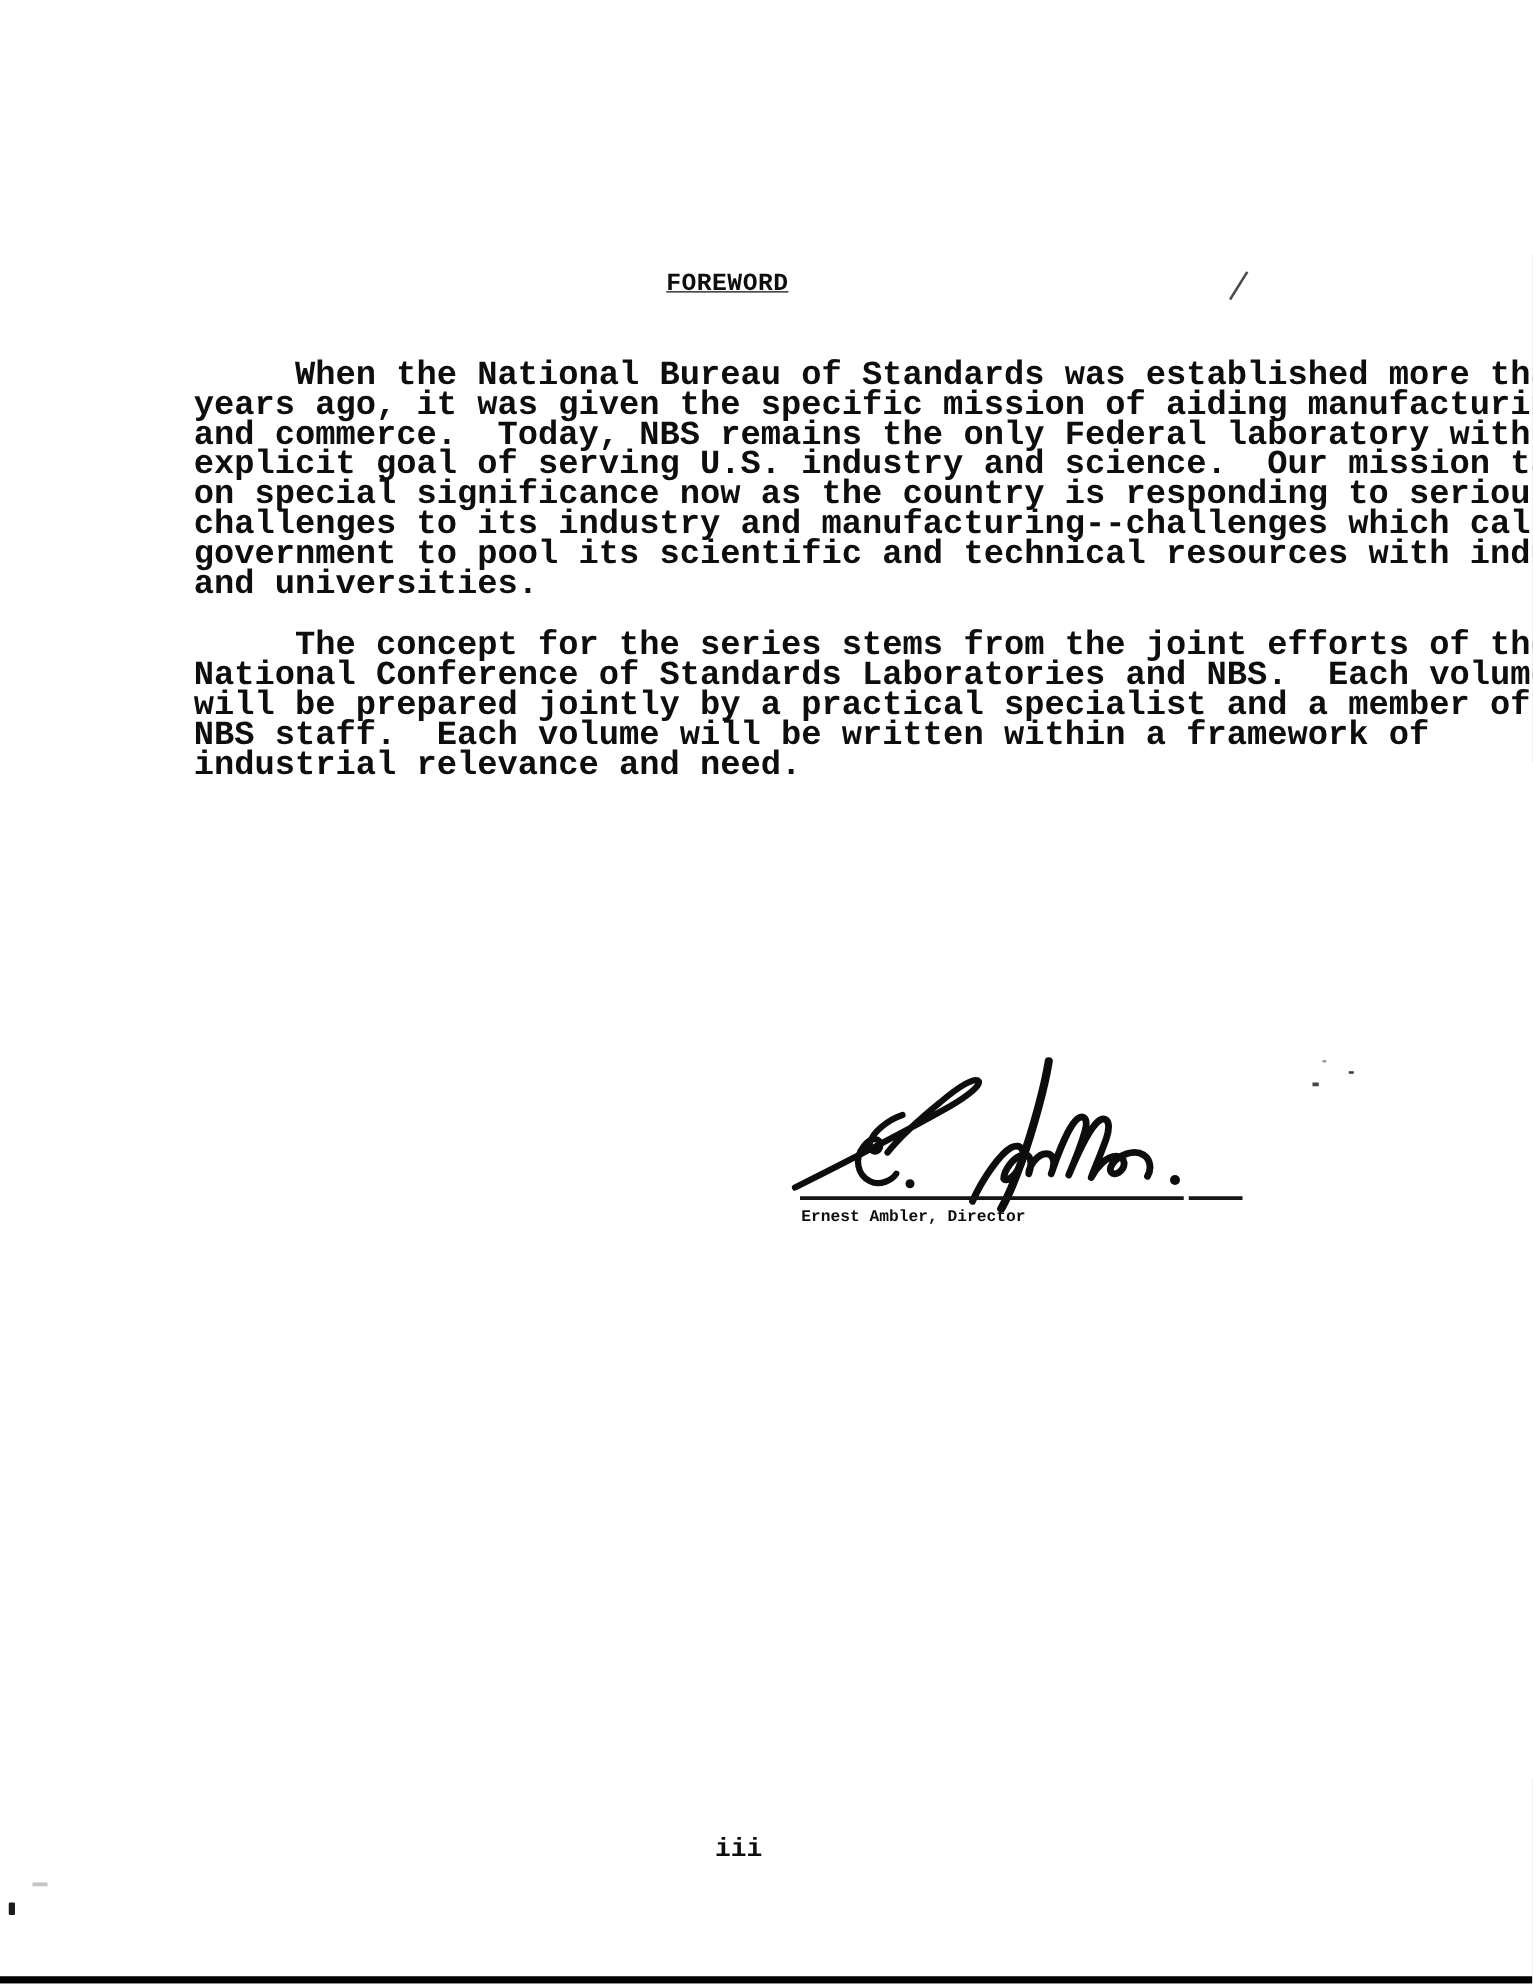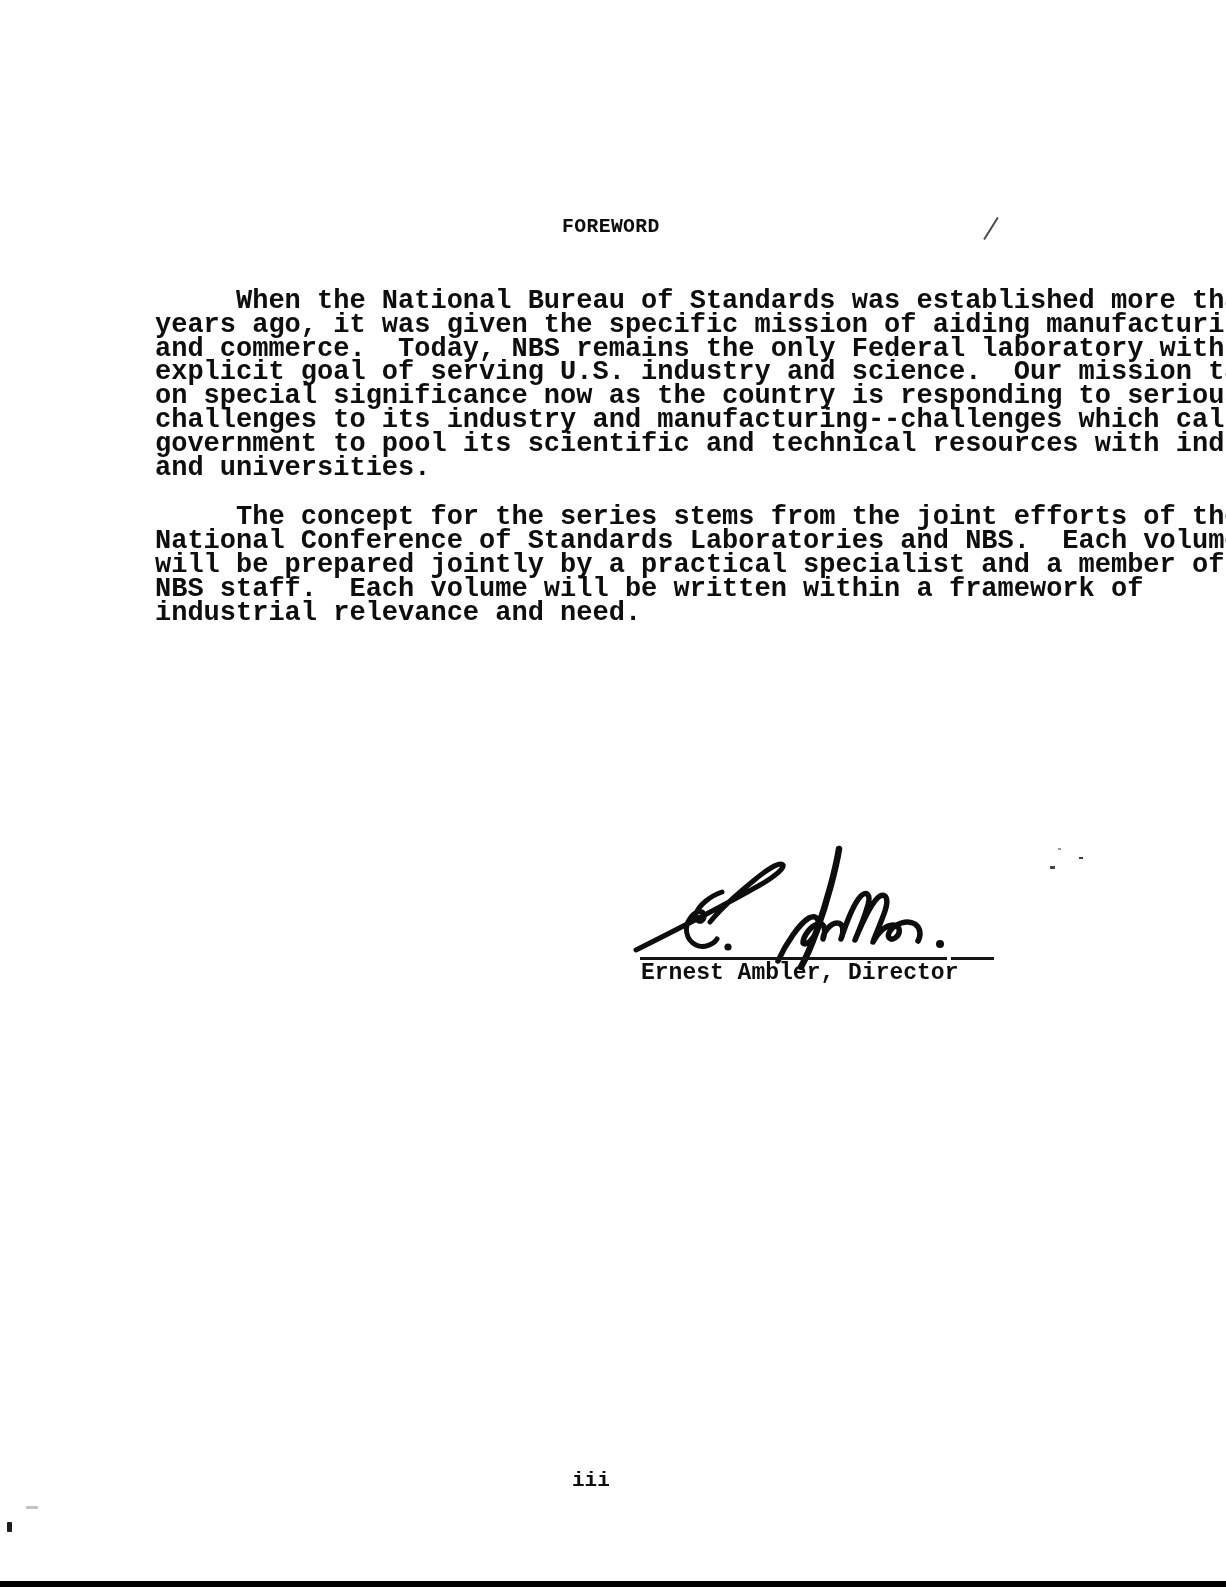--- a/index.html
+++ b/index.html
@@ -11,27 +11,28 @@
     position: relative;
     width: 1226px;
     height: 1587px;
     background: #ffffff;
     overflow: hidden;
     font-family: "Liberation Mono", "DejaVu Sans Mono", monospace;
     color: #0e0e0e;
   }
   .doc-title {
     position: absolute;
-    left: 562px;
+    left: 533px;
     top: 216px;
     font-size: 19.8px;
     line-height: 23.8px;
     font-weight: 700;
     letter-spacing: 0.35px;
     white-space: pre;
+    text-decoration: underline;
   }
   .text-block {
     position: absolute;
     left: 155px;
     top: 290px;
     width: 920px;
   }
   .para {
     margin: 0 0 26px 0;
     font-size: 27px;
@@ -50,21 +51,21 @@
     position: absolute;
     height: 3px;
     background: #151515;
   }
   .sig-line-1 { left: 640px; top: 957px; width: 307px; }
   .sig-line-2 { left: 951px; top: 957px; width: 43px; }
   .sig-caption {
     position: absolute;
     left: 641px;
     top: 962px;
-    font-size: 23px;
+    font-size: 13px;
     line-height: 23.8px;
     font-weight: 700;
     white-space: pre;
   }
   .page-number {
     position: absolute;
     left: 572px;
     top: 1469px;
     font-size: 21px;
     line-height: 23.8px;

